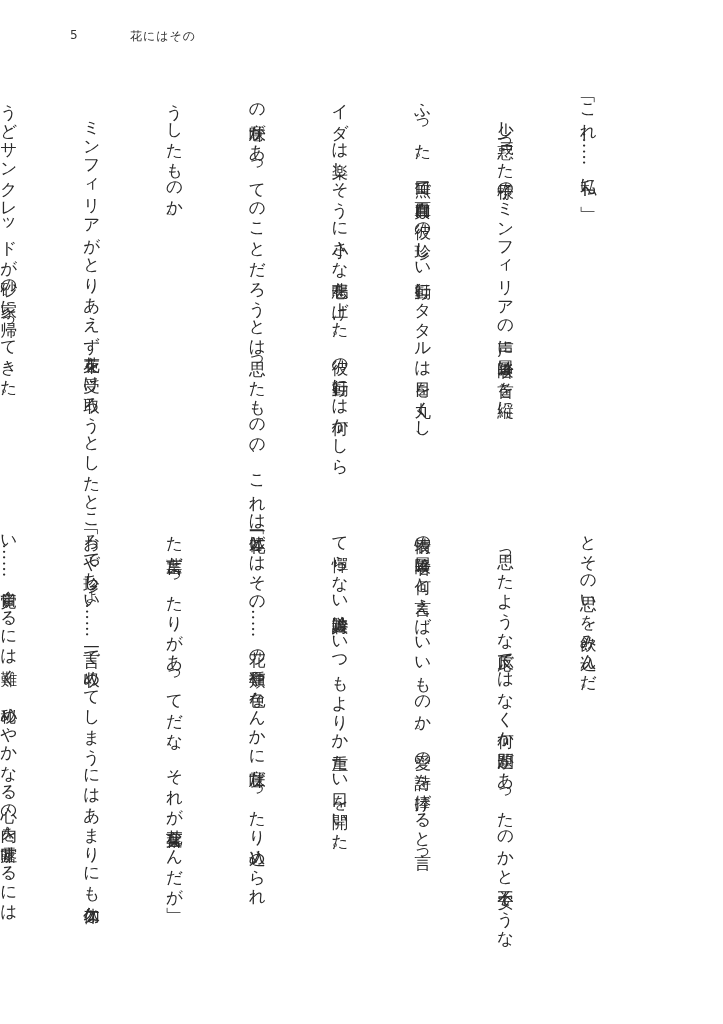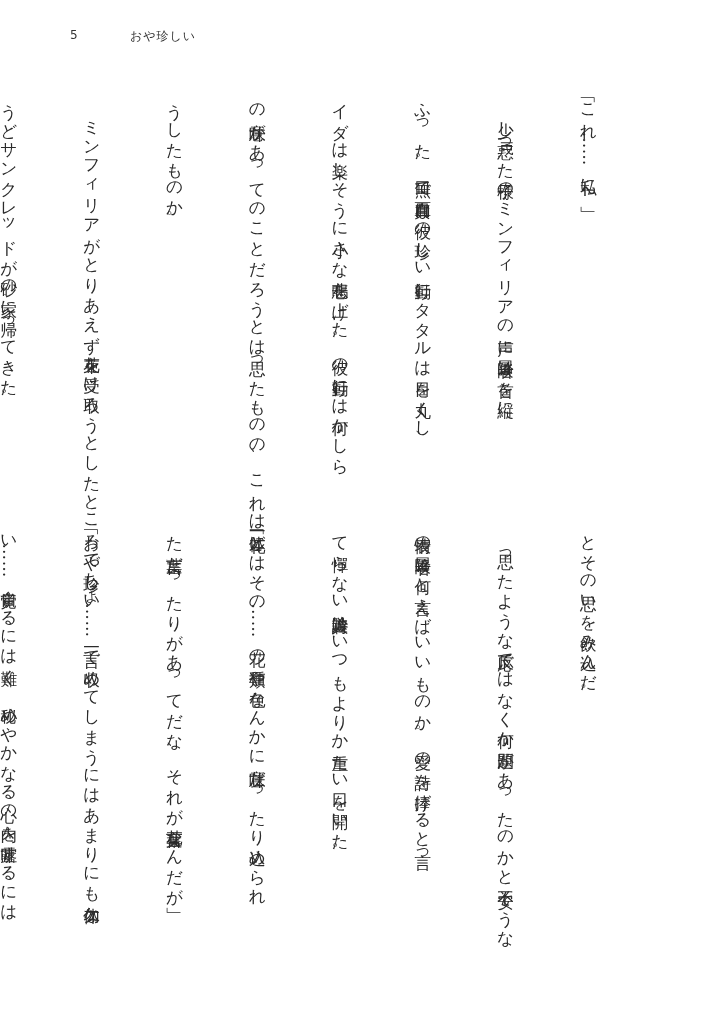--- a/index.html
+++ b/index.html
@@ -58,21 +58,21 @@
   }
   .col {
     display: block;
   }
 </style>
 </head>
 <body>
 
 <div class="header">
   <span class="page-number">5</span>
-  <span class="running-title">おや珍しい</span>
+  <span class="running-title">花にはその</span>
 </div>
 
 <div class="text-block block-top">
   <span class="col">「これ……私に?」</span>
   <span class="col">　少し戸惑った様子のミンフィリアの声に冒険者は首を縦に</span>
   <span class="col">ふった。無口で真面目な彼の珍しい行動にタタルは目を丸くし、</span>
   <span class="col">イダは楽しそうに小さな悲鳴を上げた。彼の行動には何かしら</span>
   <span class="col">の意味があってのことだろうとは思ったものの、これは一体ど</span>
   <span class="col">うしたものか。</span>
   <span class="col">　ミンフィリアがとりあえず花束を受け取ろうとしたところでちょ</span>

